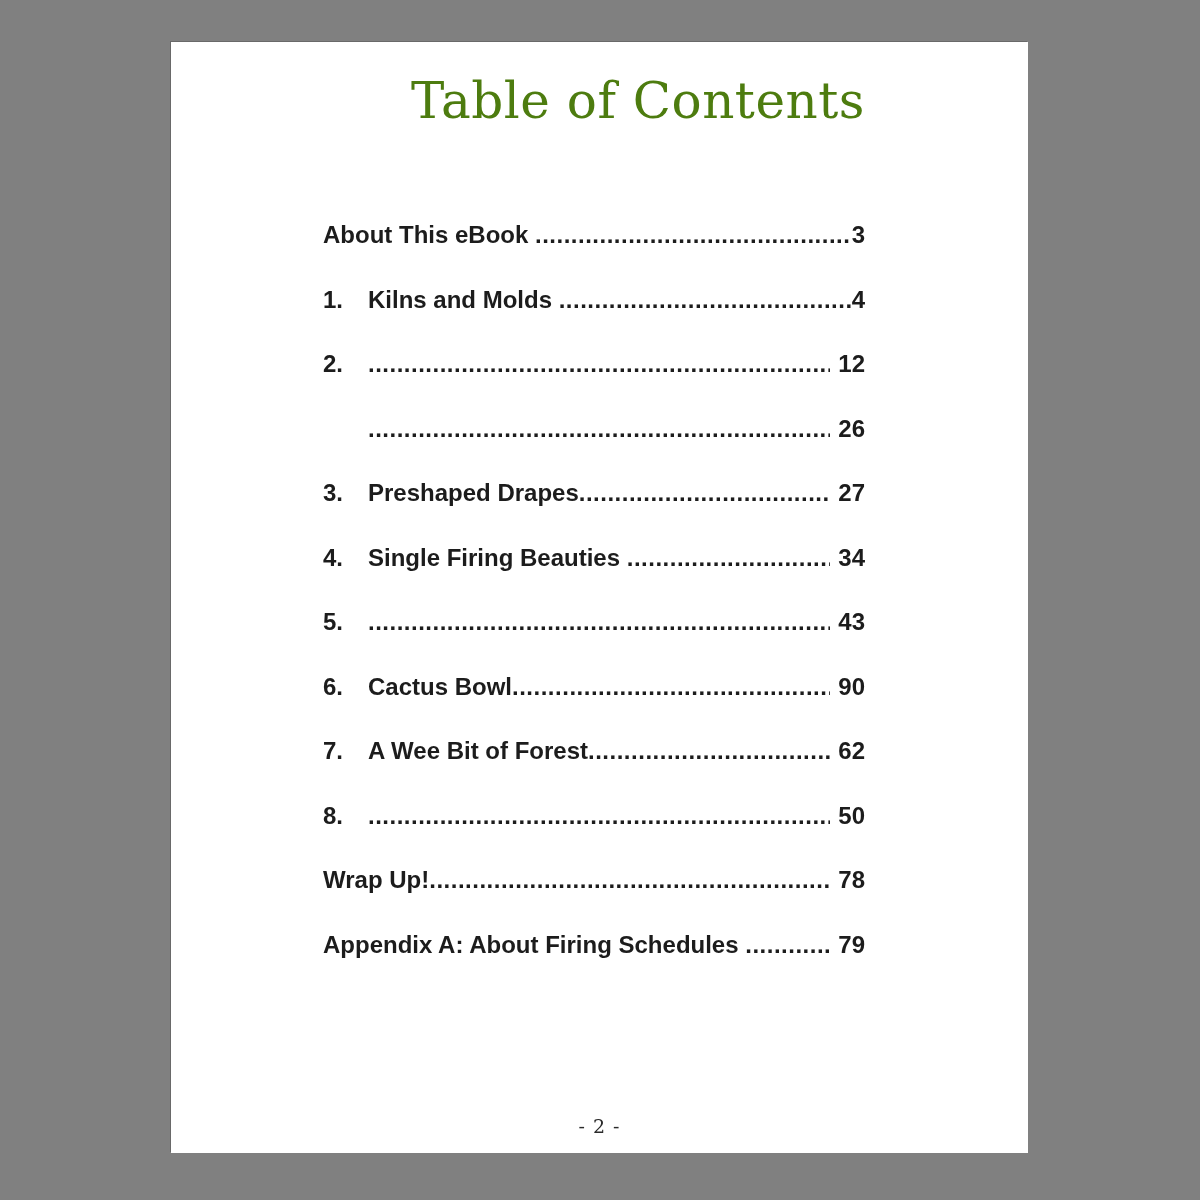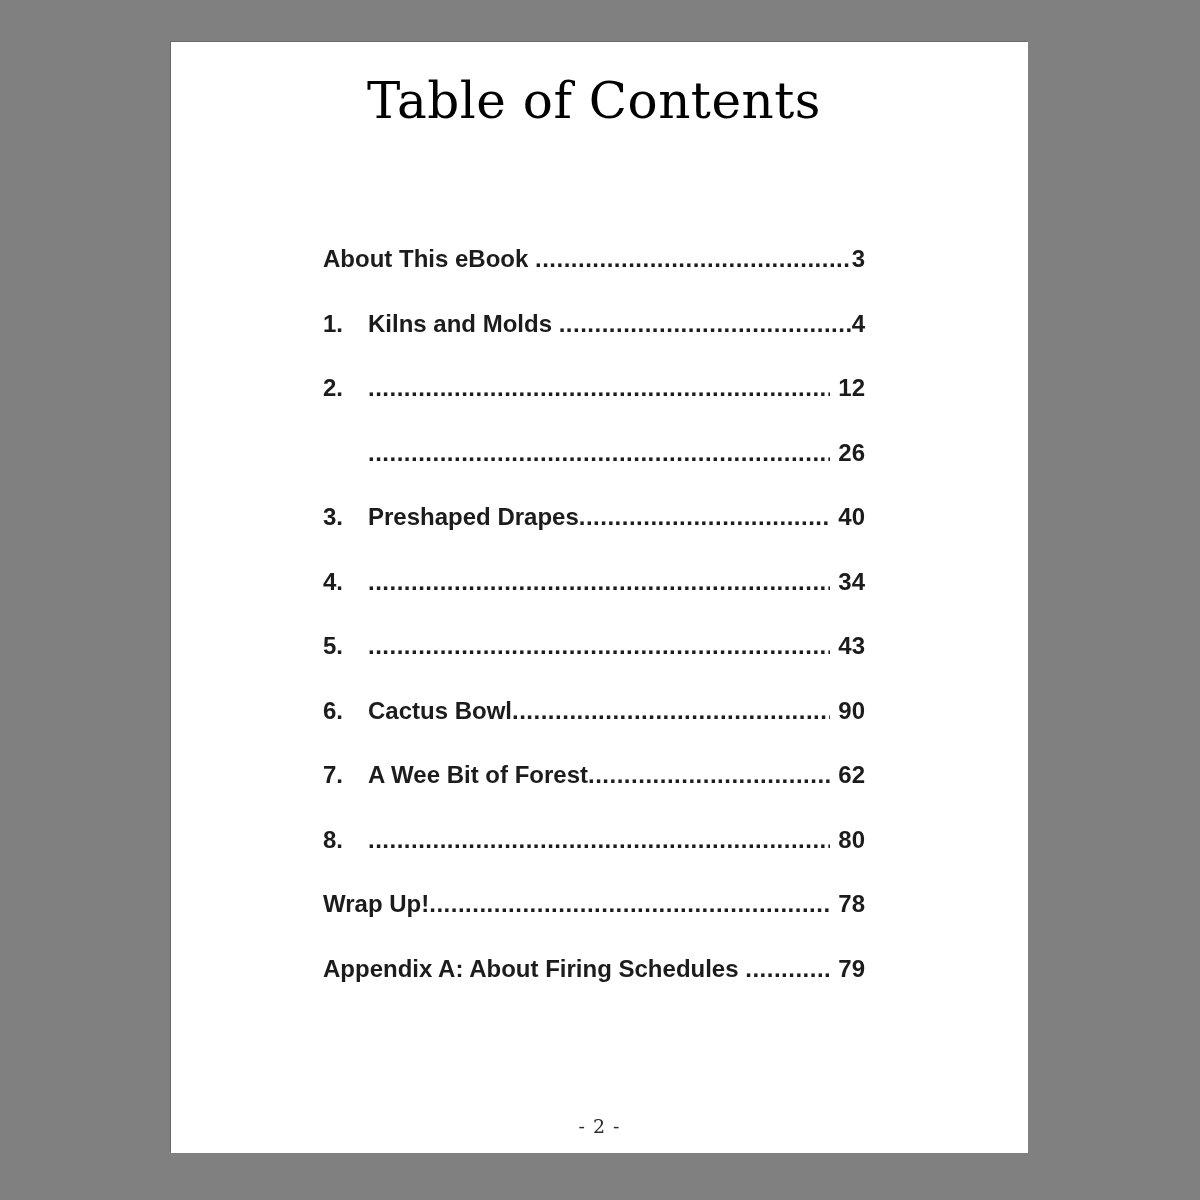--- a/index.html
+++ b/index.html
@@ -14,31 +14,31 @@
     position: absolute;
     left: 171px; top: 42px;
     width: 857px; height: 1111px;
     background: #ffffff;
     box-shadow: -1px -1px 0 rgba(0,0,0,0.18);
     padding: 0 163px 0 152px;
   }
 
   .doc-title {
     margin-top: 28px;
-    text-align: center;
+    text-align: right;
     font-family: "DejaVu Serif", serif;
     font-weight: 500;
     font-size: 50px;
     line-height: 62px;
-    color: #000000;
+    color: #4d7c0f;
     letter-spacing: 0.5px;
     white-space: nowrap;
   }
 
-  .toc { margin-top: 112px; }
+  .toc { margin-top: 88px; }
 
   .toc-row {
     display: flex;
     align-items: baseline;
     font-weight: 700;
     font-size: 24px;
     line-height: 30px;
     color: #1c1c1c;
     margin-bottom: 34.5px;
     white-space: pre;
@@ -99,25 +99,26 @@
   <div class="toc-row">
     <span class="toc-num"></span>
     <span class="toc-dots">................................................................................................................................................................</span>
     <span class="toc-page gap">26</span>
   </div>
 
   <div class="toc-row">
     <span class="toc-num">3.</span>
     <span class="toc-label">Preshaped Drapes</span>
     <span class="toc-dots">................................................................................................................................................................</span>
-    <span class="toc-page gap">40</span>
+    <span class="toc-page gap">27</span>
   </div>
 
   <div class="toc-row">
     <span class="toc-num">4.</span>
+    <span class="toc-label">Single Firing Beauties </span>
     <span class="toc-dots">................................................................................................................................................................</span>
     <span class="toc-page gap">34</span>
   </div>
 
   <div class="toc-row">
     <span class="toc-num">5.</span>
     <span class="toc-dots">................................................................................................................................................................</span>
     <span class="toc-page gap">43</span>
   </div>
 
@@ -131,21 +132,21 @@
   <div class="toc-row">
     <span class="toc-num">7.</span>
     <span class="toc-label">A Wee Bit of Forest</span>
     <span class="toc-dots">................................................................................................................................................................</span>
     <span class="toc-page gap">62</span>
   </div>
 
   <div class="toc-row">
     <span class="toc-num">8.</span>
     <span class="toc-dots">................................................................................................................................................................</span>
-    <span class="toc-page gap">80</span>
+    <span class="toc-page gap">50</span>
   </div>
 
   <div class="toc-row">
     
     <span class="toc-label">Wrap Up!</span>
     <span class="toc-dots">................................................................................................................................................................</span>
     <span class="toc-page gap">78</span>
   </div>
 
   <div class="toc-row">

